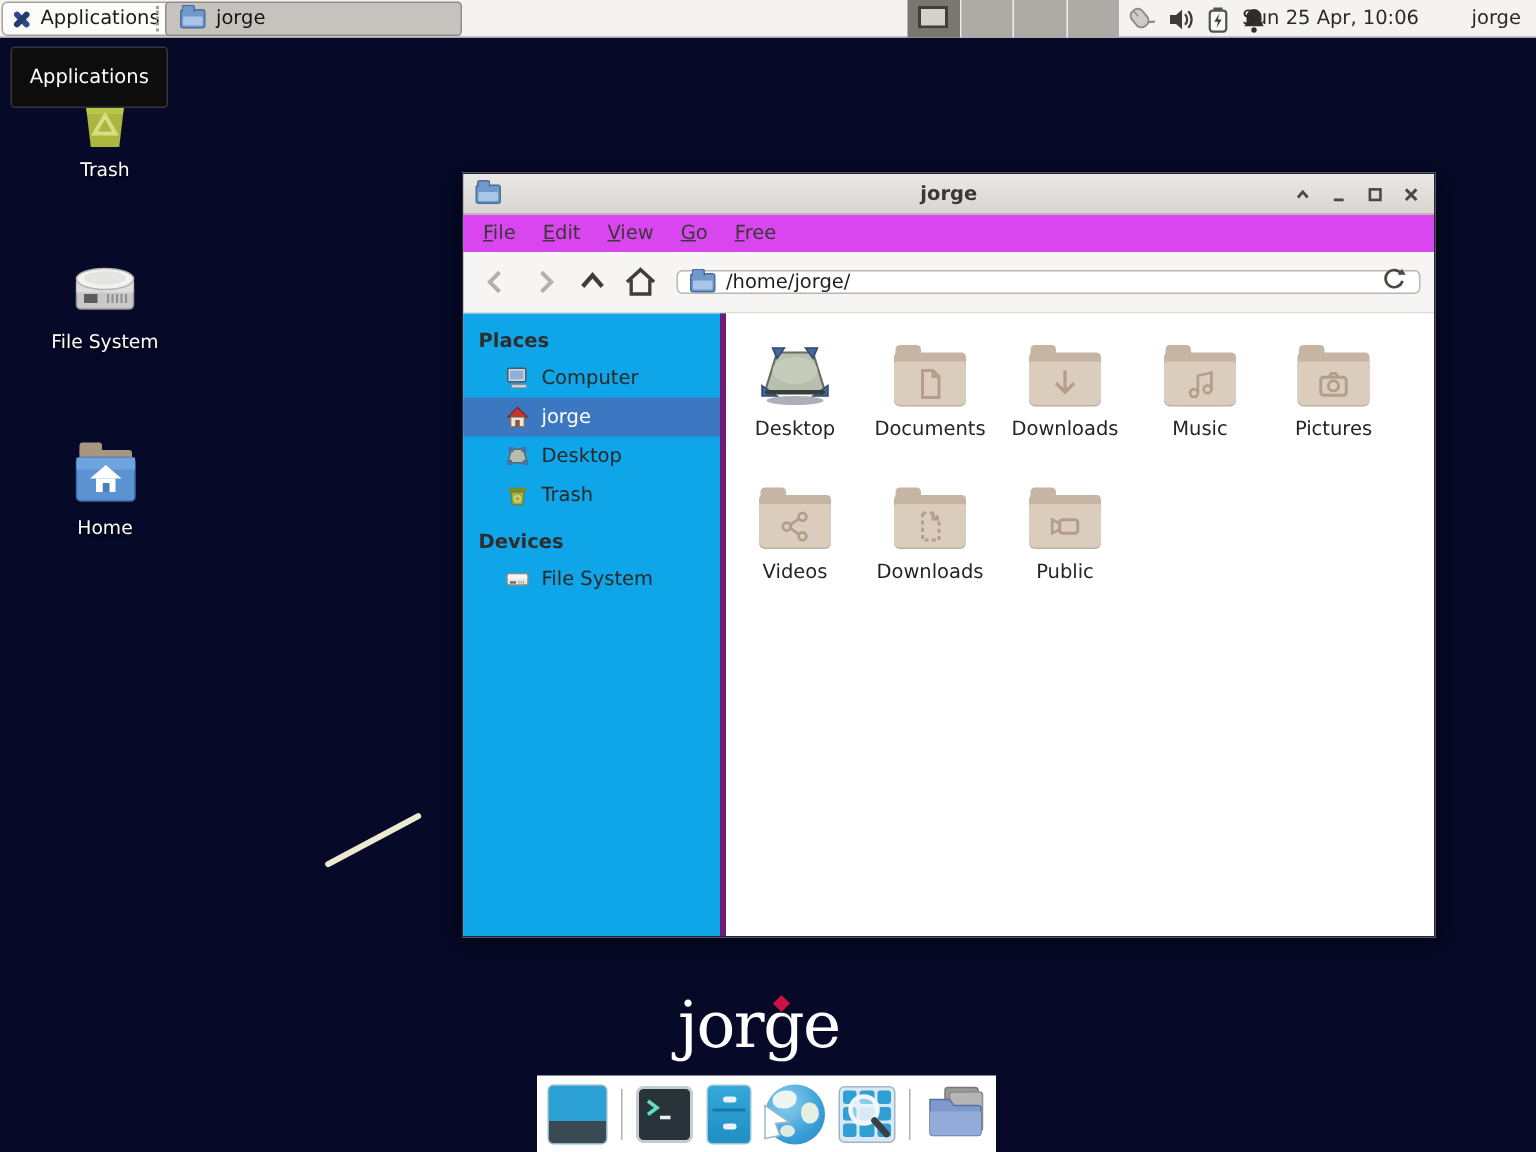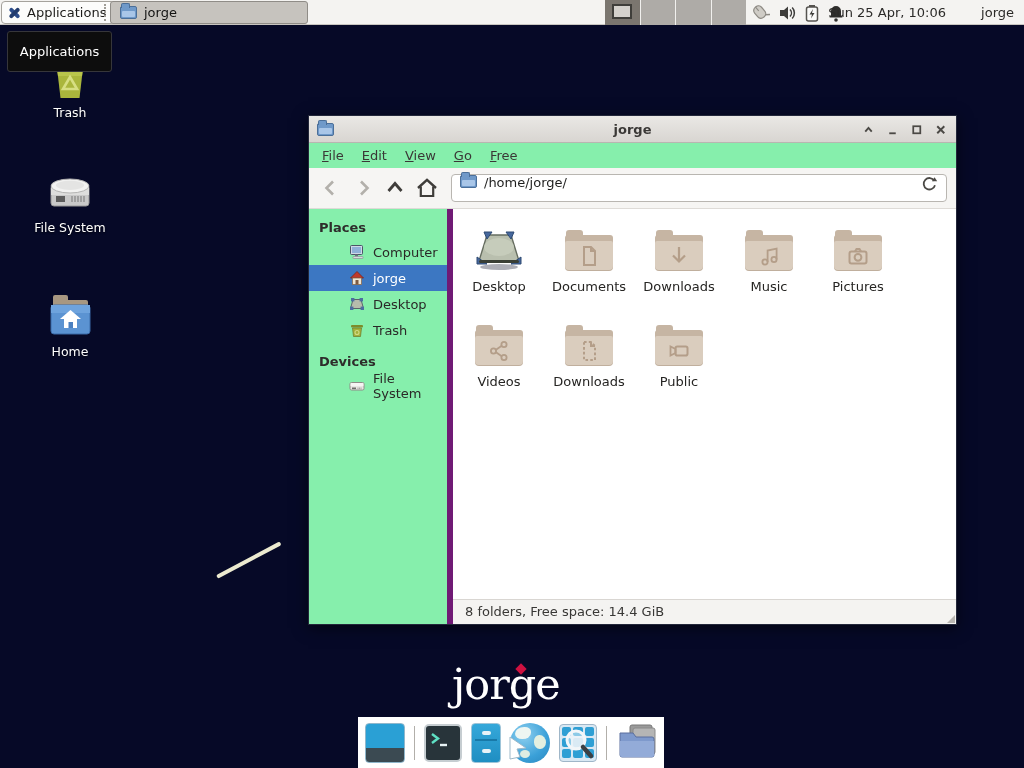--- a/index.html
+++ b/index.html
@@ -48,31 +48,31 @@
   .debian { position:absolute; left:452px; top:659px; z-index:2; font-family:"DejaVu Serif","Liberation Serif",serif; font-size:43px; color:#ffffff; letter-spacing:-1px; }
   .debian .dotmask { position:absolute; left:63px; top:5px; width:11px; height:11px; background:#060927; }
   .debian .diamond { position:absolute; left:65px; top:6px; width:8px; height:8px; background:#ce1141; transform:rotate(45deg); }
 
   
   .window { position:absolute; left:308px; top:115px; width:649px; height:510px; background:#ffffff; border:1px solid #23273a; box-shadow:0 3px 14px rgba(0,0,0,.55); z-index:20; display:flex; flex-direction:column; }
   .titlebar { height:27px; background:linear-gradient(#eae8e5,#d8d5d1); border-bottom:1px solid #b9b6b1; display:flex; align-items:center; padding:0 8px; flex:none; }
   .title-text { position:absolute; left:0; right:0; text-align:center; font-weight:bold; font-size:13px; color:#3a3836; }
   .tb-btns { margin-left:auto; display:flex; gap:9px; z-index:1; }
   .tb-btns span { width:15px; height:15px; display:flex; align-items:center; justify-content:center; }
-  .menubar { height:25px; background:#86efac; display:flex; align-items:center; padding-left:4px; flex:none; }
+  .menubar { height:25px; background:#d946ef; display:flex; align-items:center; padding-left:4px; flex:none; }
   .menu-item { display:inline-block; padding:3px 9px; font-size:13px; color:#3a3836; }
   .menu-item::first-letter { text-decoration:underline; }
   .toolbar { height:41px; background:#f6f5f3; border-bottom:1px solid #dedbd7; display:flex; align-items:center; padding:0 9px; gap:6px; flex:none; }
   .nav-btn { width:26px; height:26px; display:flex; align-items:center; justify-content:center; border-radius:3px; }
-  .pathbar { flex:1; height:28px; margin-left:5px; background:#ffffff; border:1px solid #b9b6b1; border-radius:4px; display:flex; align-items:flex-start; gap:7px; padding:0 8px; }
+  .pathbar { flex:1; height:16px; margin-left:5px; background:#ffffff; border:1px solid #b9b6b1; border-radius:4px; display:flex; align-items:center; gap:7px; padding:0 8px; }
   .path-text { font-size:13px; color:#1e1e1d; flex:1; }
   .win-body { flex:1; display:flex; min-height:0; }
-  .sidebar { width:144px; border-right:6px solid #701a75; background:#86efac; padding-top:6px; flex:none; }
+  .sidebar { width:175px; border-right:4px solid #701a75; background:#0ea5e9; padding-top:6px; flex:none; }
   .side-header { font-weight:bold; font-size:13px; color:#2e2d2b; padding:5px 10px 4px; }
-  .side-item { height:26px; display:flex; align-items:center; gap:8px; padding-left:40px; font-size:13px; color:#2a2927; }
+  .side-item { height:26px; display:flex; align-items:center; gap:8px; padding-left:28px; font-size:13px; color:#2a2927; }
   .side-item svg { flex:none; }
   .side-item.selected { background:#3c77c2; color:#ffffff; }
   .files { flex:1; position:relative; background:#fff; }
   .file-cell { position:absolute; width:88px; text-align:center; font-size:13px; color:#262523; }
   .ficon { width:48px; height:48px; margin:0 auto 6px; position:relative; }
 
   .folder48 { position:absolute; left:0; top:4px; width:48px; height:40px; }
   .folder48 .tab  { position:absolute; top:0; left:1px; width:17px; height:9px; background:#c6b5a3; border-radius:3px 3px 0 0; }
   .folder48 .band { position:absolute; top:5px; left:0; right:0; height:10px; background:#c6b5a3; border-radius:3px 3px 0 0; }
   .folder48 .bodyp{ position:absolute; top:11px; left:0; right:0; bottom:0; background:#dacdbe; border-radius:2px 2px 4px 4px; box-shadow:0 1px 0 #c0af9d; }
@@ -469,24 +469,20 @@
               <span class="bodyp"></span>
           <svg width="24" height="24" viewBox="0 0 24 24">
                 <rect x="8.5" y="7.5" width="12" height="9" rx="1.8" fill="none" stroke="#b49e89" stroke-width="2"></rect>
                 <polygon points="8.5,10 3.5,7.5 3.5,16.5 8.5,14" fill="none" stroke="#b49e89" stroke-width="1.8"></polygon>
               </svg>
         </div>
           </div>
         <div class="label-line">Public</div>
       </div>
 
-      <div class="statusbar">
-        <span>8 folders, Free space: 14.4 GiB</span>
-        <span class="grip"></span>
-      </div>
     </div>
   </div>
 </div>
 
 <div class="dock">
   <div class="dk dk-showdesk"></div>
   <div class="dock-sep"></div>
   <div class="dk dk-term">
     <svg width="34" height="34" viewBox="0 0 34 34">
         <path d="M6 8 L12 12.5 L6 17" fill="none" stroke="#5fe0c4" stroke-width="2.4"></path>

